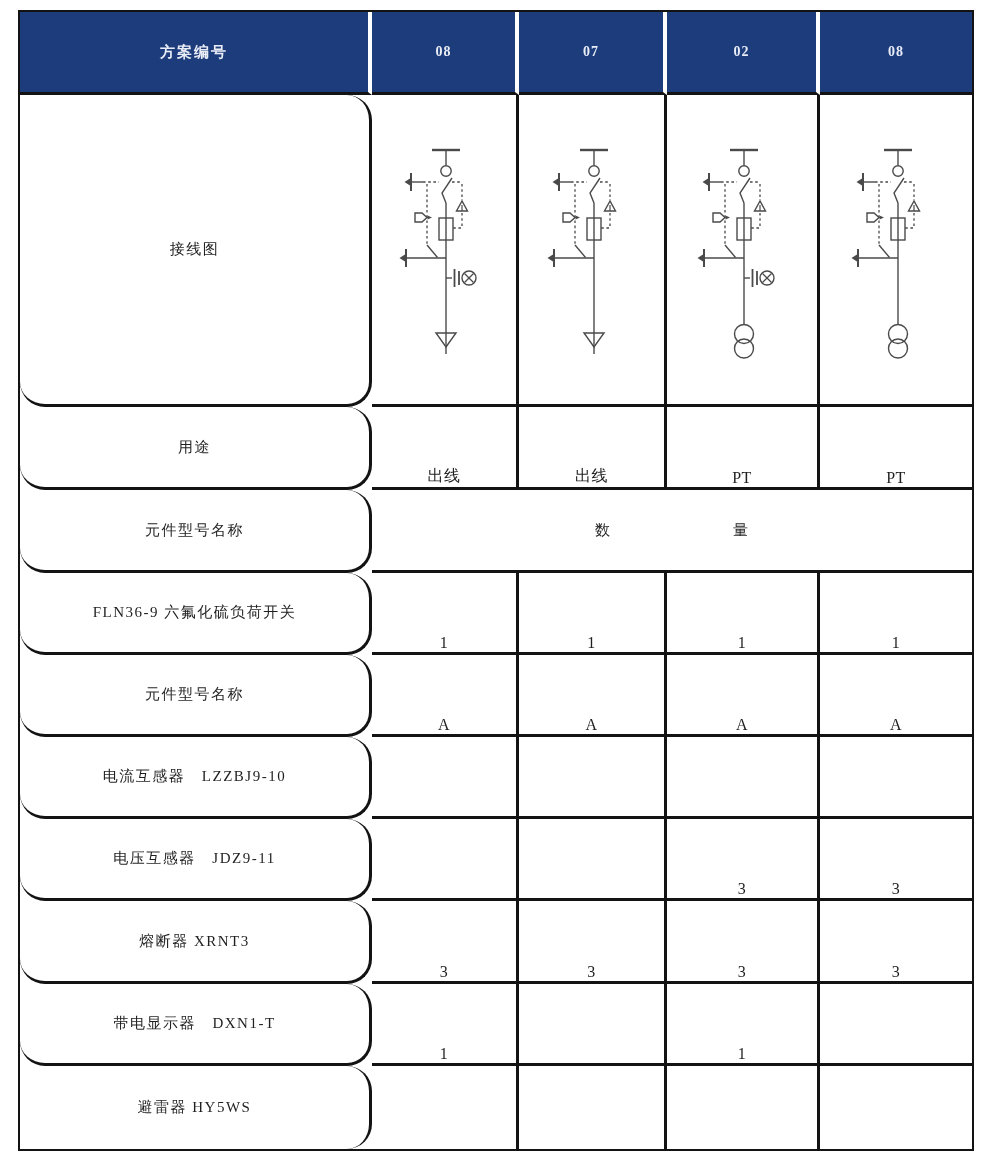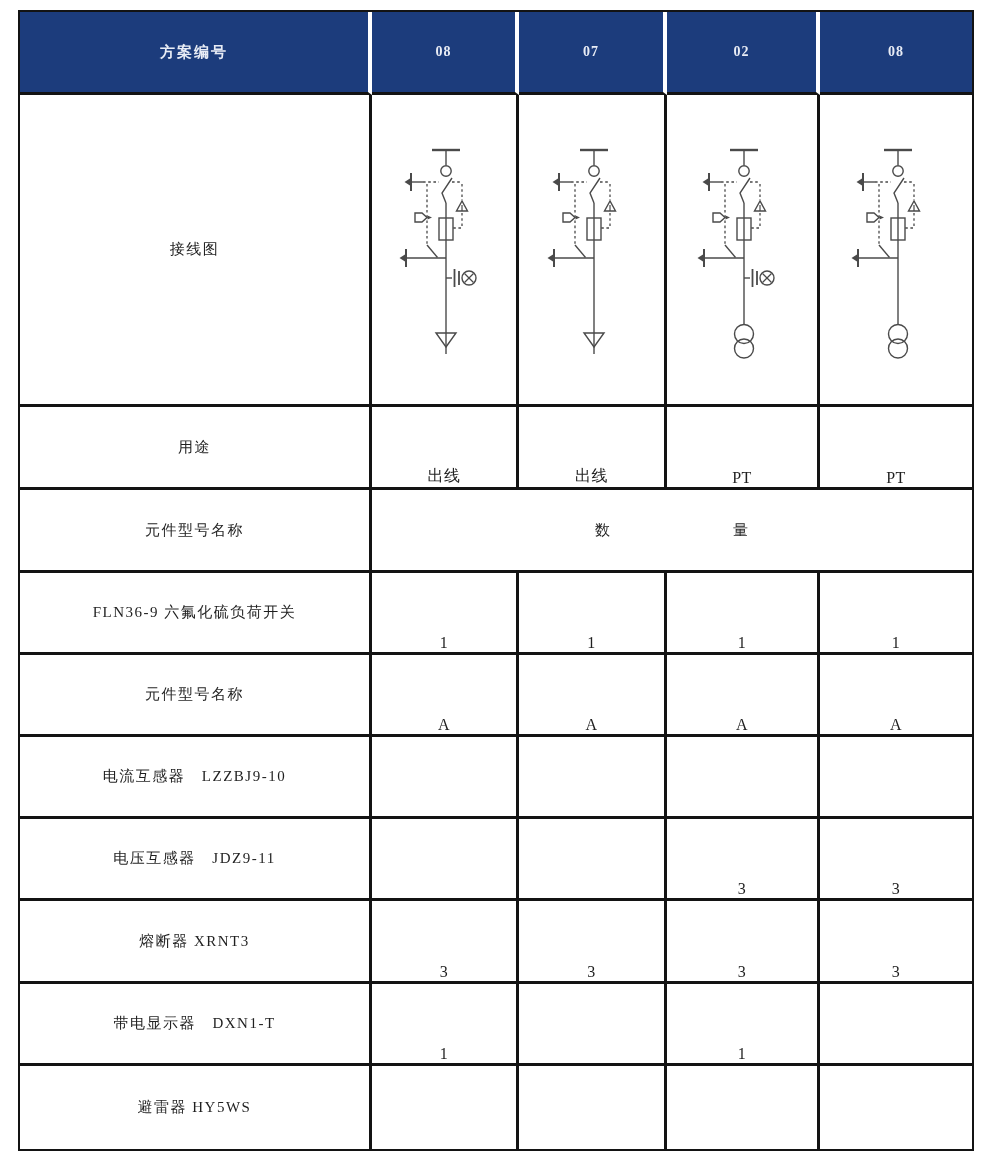--- a/index.html
+++ b/index.html
@@ -35,21 +35,21 @@
   .hcell{
     background:var(--hdr-bg);
     color:var(--hdr-tx);
     border-right:4px solid #ffffff;
     font-size:15px;
     letter-spacing:2px;
     font-weight:bold;
   }
   .hcell.num{font-size:14px;letter-spacing:1px;}
   .hcell.lastcol{border-right:none;}
-  .lbl{font-size:15px;letter-spacing:1.5px;}
+  .lbl{font-size:15px;letter-spacing:1.5px;border-radius:25px;}
   .val{font-size:16px;letter-spacing:0.5px;align-items:flex-end;}
   .qty{grid-column:2 / span 4;}
   .qtywrap{display:flex;gap:122px;font-size:15px;letter-spacing:1px;}
   .dcell{padding-top:12px;}
   svg.diag{width:100px;height:232px;display:block;}
   .defs-holder{position:absolute;width:0;height:0;overflow:hidden;}
 </style>
 </head>
 <body>
 

